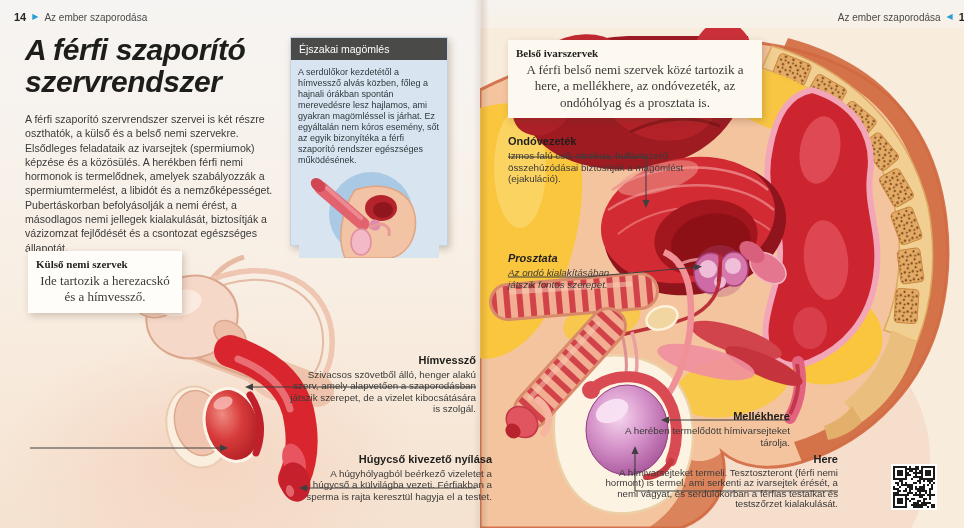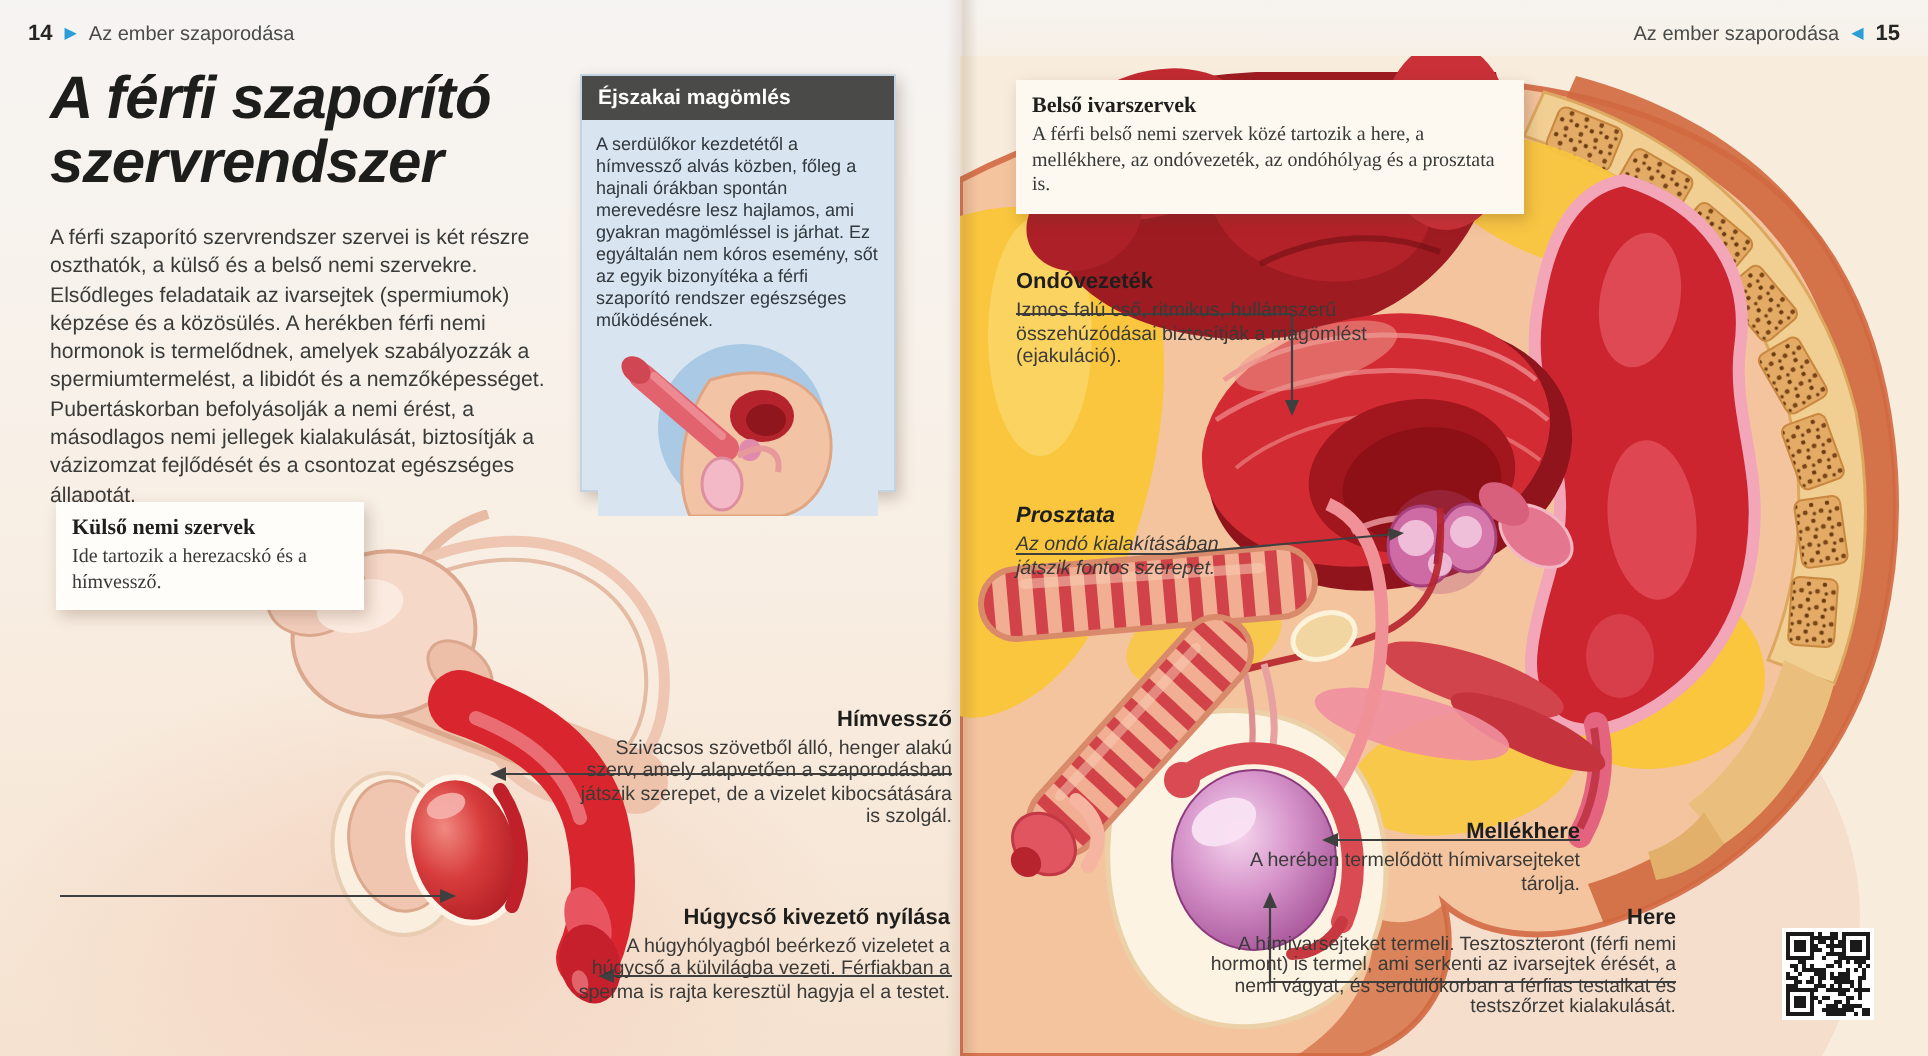--- a/index.html
+++ b/index.html
@@ -1,48 +1,48 @@
 <!DOCTYPE html>
 <html><head>
 <meta charset="utf-8">
 <style>
   html,body{margin:0;padding:0;}
   body{width:964px;height:528px;overflow:hidden;font-family:"Liberation Sans","DejaVu Sans",sans-serif;background:#e9e6e2;}
   .spread{position:relative;width:964px;height:528px;overflow:hidden;}
   .abs{position:absolute;}
-  .page{position:absolute;top:0;height:528px;overflow:hidden;}
+  .page{position:absolute;top:0;height:528px;overflow:hidden;padding-left:21px;}
   .page-left{left:0;width:481px;background:linear-gradient(180deg,#f6f4f2 0%,#f8f1e9 38%,#f8ebdd 68%,#f5e2d0 100%);}
   .page-left::after{content:"";position:absolute;left:0;bottom:-60px;width:420px;height:260px;background:radial-gradient(closest-side,rgba(243,198,176,.55),rgba(243,198,176,0));}
   .page-right{left:481px;width:483px;background:linear-gradient(180deg,#f6f3ef 0%,#f8eedf 10%,#f8ecdc 100%);}
   .gutter{left:473px;top:0;width:16px;height:528px;background:linear-gradient(90deg,rgba(110,70,45,0) 0%,rgba(110,70,45,.10) 45%,rgba(110,70,45,.16) 55%,rgba(110,70,45,0) 100%);z-index:4;}
   .hdr{top:11px;font-size:10px;color:#4a4a48;display:flex;align-items:center;gap:6px;z-index:6;}
   .hdr .num{font-weight:bold;font-size:11px;color:#262624;}
   .hdr .tri{color:#2b9ed8;font-size:8px;line-height:1;}
   .hdr-left{left:14px;}
   .hdr-right{right:14px;}
   h1.title{left:25px;top:34px;width:285px;margin:0;font-size:30px;line-height:1.06;letter-spacing:-.4px;color:#1d1d1b;font-weight:bold;z-index:6;font-style:italic;}
   .intro{left:25px;top:112px;width:266px;font-size:10.6px;line-height:1.35;color:#3a3a38;z-index:6;}
   .night-box{left:290px;top:37px;width:156px;height:207px;background:#d8e5f0;border:1px solid #c3d3e1;box-shadow:2px 3px 7px rgba(90,60,40,.28);z-index:6;}
-  .night-head{height:22px;background:#4a4a49;color:#fff;font-size:10.5px;font-weight:bold;display:flex;align-items:center;padding:0 8px;}
+  .night-head{height:22px;background:#4a4a49;color:#fff;font-size:10.5px;font-weight:normal;display:flex;align-items:center;padding:0 8px;}
   .night-body{padding:7px 7px 0 7px;font-size:9px;line-height:1.22;color:#30373d;}
   .night-illus{display:block;margin:4px auto 0 auto;}
   .white-box{background:#fffdf9;box-shadow:2px 3px 7px rgba(90,60,40,.25);padding:7px 8px;z-index:6;font-family:Liberation Serif, serif;}
   .kulso-box{left:28px;top:251px;width:138px;}
   .belso-box{left:508px;top:40px;width:238px;background:#fdf8f0;}
   .box-title{font-size:11px;font-weight:bold;color:#1e1e1c;margin:0 0 3px 0;}
-  .box-body{font-size:10px;line-height:1.26;color:#3a3a38;margin:0;}
+  .box-body{font-size:13px;line-height:1.26;color:#3a3a38;margin:0;text-align:center;}
   .label{z-index:6;margin-top:30px;}
   .label .lt{font-size:11px;font-weight:bold;color:#1e1e1c;margin:0 0 3px 0;}
   .label .lb{font-size:9.8px;line-height:1.18;color:#3a3a38;margin:0;}
   .r{text-align:right;}
   .lbl-herezacsko{left:30px;top:359px;width:172px;}
   .lbl-herezacsko .lb{font-size:9.4px;line-height:1.11;}
   .lbl-himvesszo{left:290px;top:324px;width:186px;}
   .lbl-himvesszo .lb{line-height:1.16;}
-  .lbl-hugycso{left:289px;top:423px;width:186px;}
+  .lbl-hugycso{left:306px;top:423px;width:186px;}
   .lbl-hugycso .lb{line-height:1.16;}
   .lbl-ondovezetek{left:508px;top:105px;width:186px;}
   .lbl-prosztata{left:508px;top:222px;width:112px;font-style:italic;}
   .lbl-mellekhere{left:615px;top:380px;width:175px;}
   .lbl-here{left:598px;top:423px;width:240px;}
   .lbl-here .lb{font-size:9.7px;line-height:1.08;}
   .overlay{left:0;top:0;z-index:5;pointer-events:none;}
   svg{display:block;}
 </style>
 </head>

